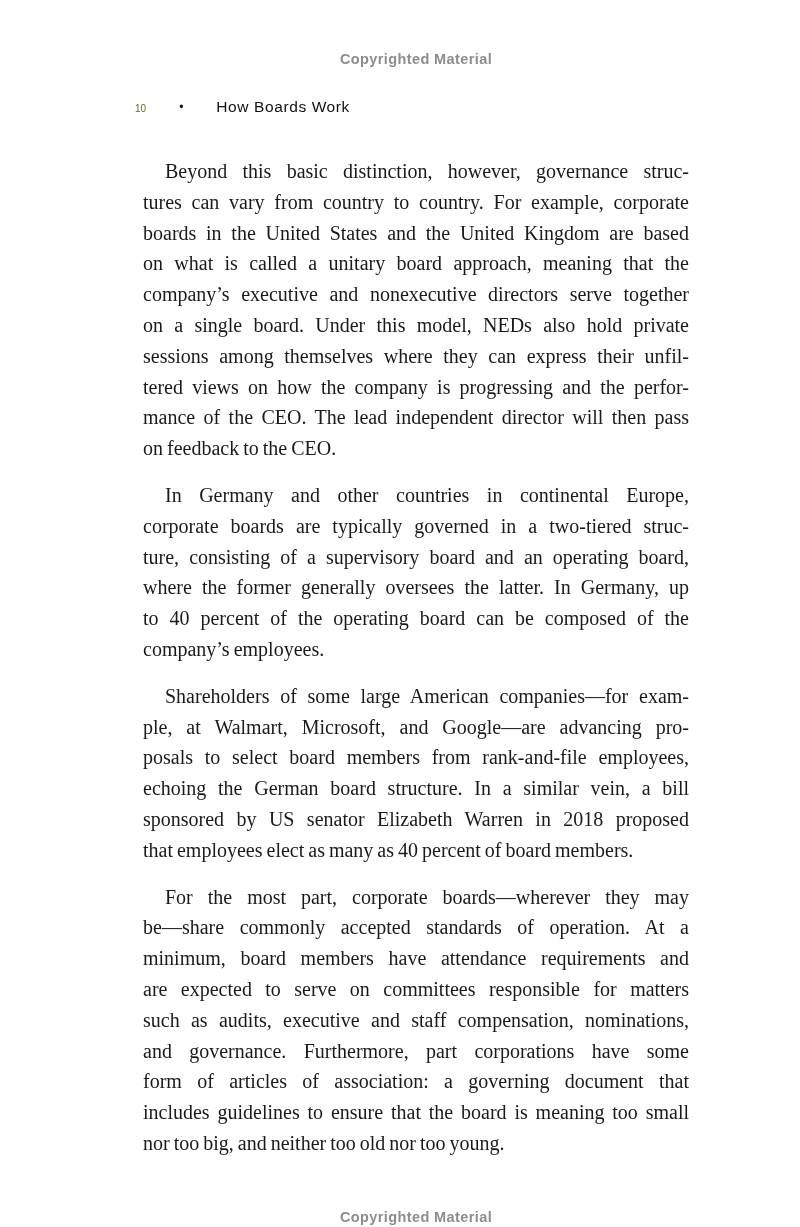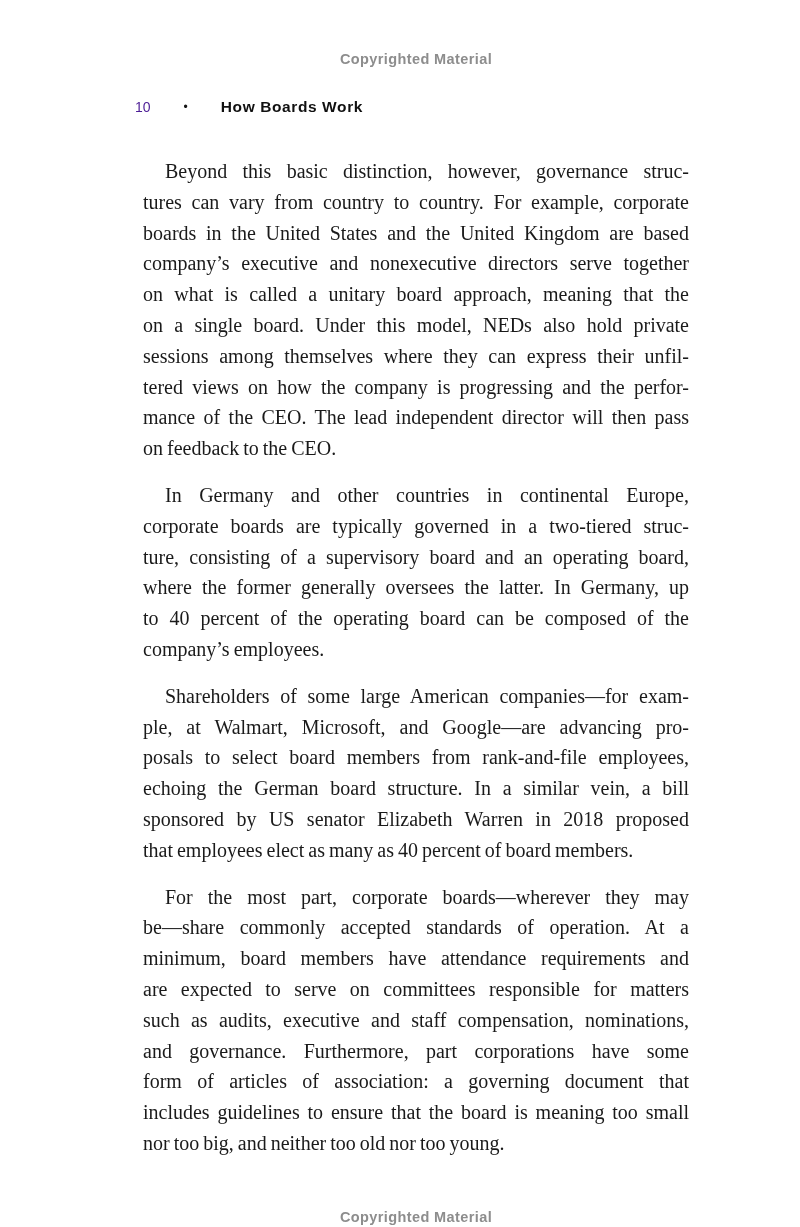--- a/index.html
+++ b/index.html
@@ -30,34 +30,34 @@
   .running-head {
     position: absolute;
     left: 103px;
     top: 66px;
     display: flex;
     align-items: baseline;
     font-family: "Liberation Sans", sans-serif;
     color: #141414;
   }
   .pagenum {
-    font-size: 14px;
+    font-size: 10px;
     font-weight: 400;
-    color: #4c1d95;
+    color: #4d7c0f;
   }
   .bullet {
     font-size: 12px;
     margin: 0 17px;
     position: relative;
     top: -1px;
     color: #141414;
   }
   .head-title {
     font-size: 15.5px;
-    font-weight: bold;
+    font-weight: normal;
     letter-spacing: 0.6px;
     color: #101010;
   }
 
   .page-body {
     position: absolute;
     left: 103px;
     top: 116px;
     width: 594px;
     font-family: "Liberation Serif", serif;
@@ -89,22 +89,22 @@
     <span class="pagenum">10</span>
     <span class="bullet">•</span>
     <span class="head-title">How Boards Work</span>
   </header>
 
   <main class="page-body" id="page-body">
       <p class="para">
         <span class="line first">Beyond this basic distinction, however, governance struc-</span>
         <span class="line">tures can vary from country to country. For example, corporate</span>
         <span class="line">boards in the United States and the United Kingdom are based</span>
+        <span class="line">on what is called a unitary board approach, meaning that the</span>
         <span class="line">company’s executive and nonexecutive directors serve together</span>
-        <span class="line">on what is called a unitary board approach, meaning that the</span>
         <span class="line">on a single board. Under this model, NEDs also hold private</span>
         <span class="line">sessions among themselves where they can express their unfil-</span>
         <span class="line">tered views on how the company is progressing and the perfor-</span>
         <span class="line">mance of the CEO. The lead independent director will then pass</span>
         <span class="line last">on feedback to the CEO.</span>
       </p>
       <p class="para">
         <span class="line first">In Germany and other countries in continental Europe,</span>
         <span class="line">corporate boards are typically governed in a two-tiered struc-</span>
         <span class="line">ture, consisting of a supervisory board and an operating board,</span>

